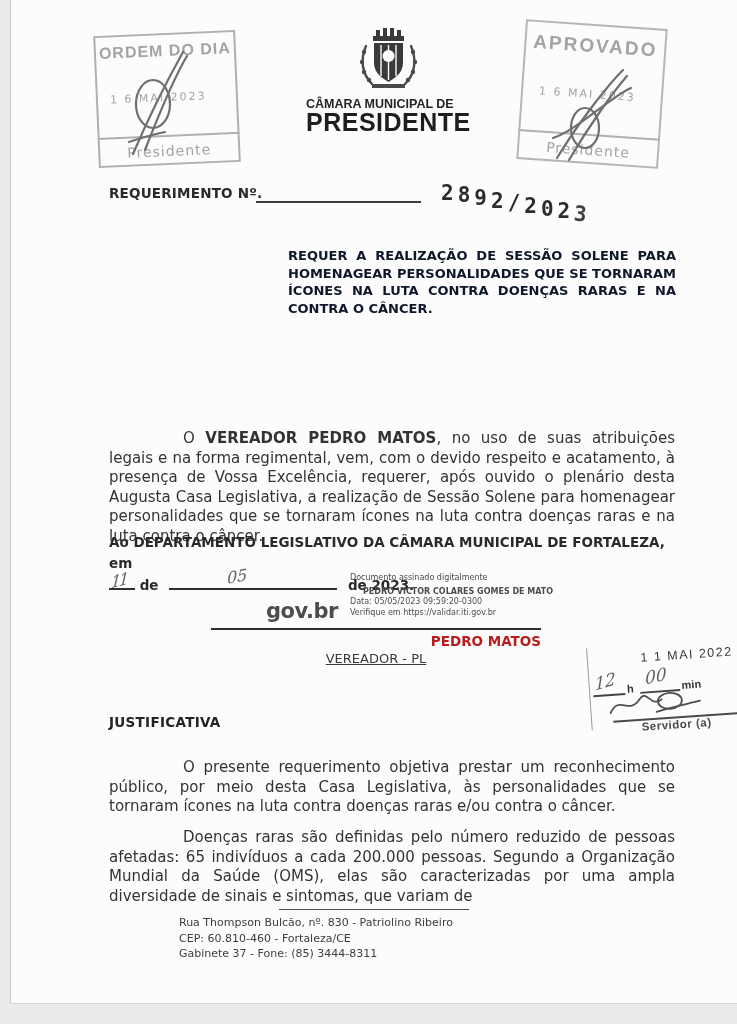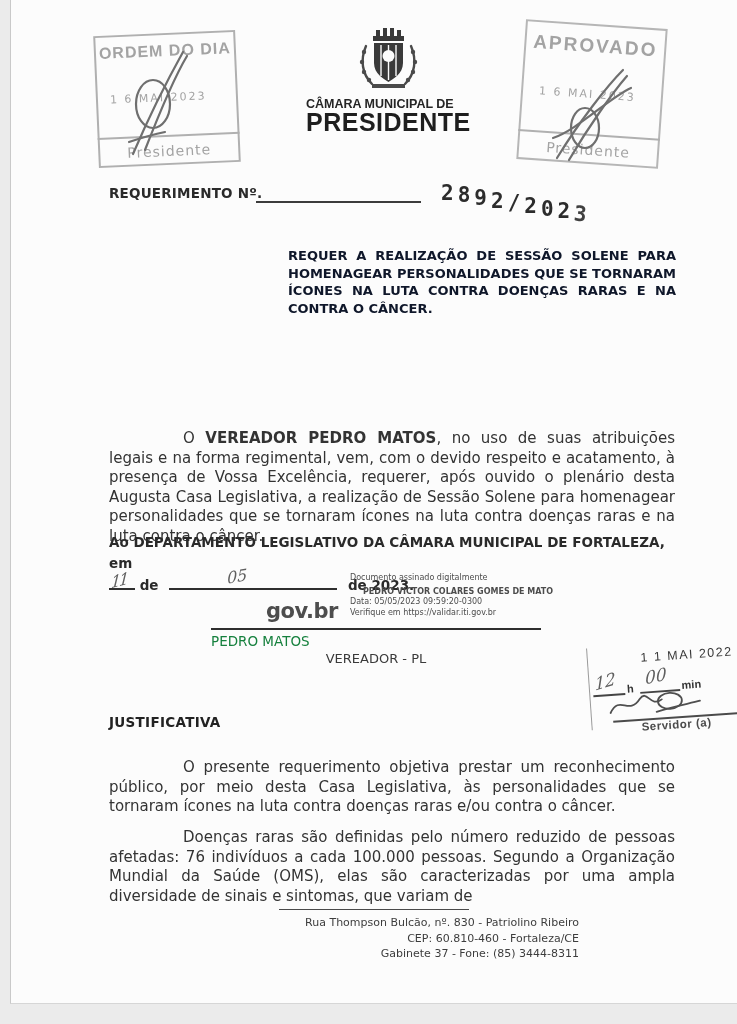--- a/index.html
+++ b/index.html
@@ -51,22 +51,22 @@
   .blank2{width:168px;height:14px;margin:0 6px;}
   .hand{font-family:"DejaVu Serif",serif;font-style:italic;font-weight:normal;color:#5f5f5f;position:absolute;}
   .hand-day{left:2px;top:-4px;font-size:16px;transform:rotate(-14deg) skewX(-18deg);letter-spacing:-2px;}
   .hand-month{left:58px;top:-8px;font-size:16px;transform:rotate(-10deg) skewX(-10deg);}
 
   
   .govbr-logo{position:absolute;left:255px;top:583px;font-weight:bold;font-size:21px;color:#4d4d4d;letter-spacing:-.5px;margin-top:16px;}
   .gov-text{position:absolute;left:339px;top:573px;width:220px;font-size:8px;line-height:10.5px;color:#4c4c4c;}
   .gov-text .b{font-weight:bold;margin-top:3px;margin-left:13px;}
   .sig-rule{position:absolute;left:200px;top:628px;width:330px;border-top:2px solid #2e2e2e;}
-  .signer-name{position:absolute;left:200px;top:633px;width:330px;text-align:left;font-weight:normal;font-size:13.5px;color:#15803d;}
-  .signer-role{position:absolute;left:200px;top:651px;width:330px;text-align:center;font-size:13px;color:#3a3a3a;}
+  .signer-name{position:absolute;left:200px;top:633px;width:330px;text-align:right;font-weight:bold;font-size:13.5px;color:#b91c1c;}
+  .signer-role{position:absolute;left:200px;top:651px;width:330px;text-align:center;font-size:13px;color:#3a3a3a;text-decoration:underline;}
 
   
   .recv{position:absolute;left:578px;top:641px;width:156px;height:94px;transform:rotate(-4deg);color:#3c3c3c;font-family:"Liberation Sans",sans-serif;}
   .recv::before{content:"";position:absolute;left:0;top:2px;bottom:10px;border-left:1px solid #9a9a9a;}
   .recv::after{content:"";position:absolute;right:0;top:6px;bottom:14px;border-right:1px solid #c2c2c2;}
   .recv-date{position:absolute;right:10px;top:8px;font-size:12.5px;letter-spacing:1.5px;color:#3a3a3a;white-space:nowrap;}
   .recv-time{position:absolute;left:4px;top:32px;display:flex;align-items:flex-end;font-weight:bold;font-size:11px;color:#333;}
   .recv .blank{border-bottom:2px solid #444;}
   .tblank1{width:32px;height:17px;}
   .tblank2{width:40px;height:17px;margin-left:4px;}
@@ -75,21 +75,21 @@
   .recv-unit{margin:0 2px;}
   .recv-role{position:absolute;left:22px;right:8px;top:76px;border-top:2px solid #4a4a4a;text-align:center;font-weight:bold;font-size:11.5px;letter-spacing:.5px;color:#4c4c4c;}
 
   
   .just-head{position:absolute;left:98px;top:714px;font-weight:bold;font-size:13.5px;letter-spacing:.3px;color:#222;}
   .p1{top:743px;}
   .p2{top:813px;}
 
   
   .foot-rule{position:absolute;left:268px;top:909px;width:190px;border-top:1.5px solid #4a4a4a;}
-  .footer{position:absolute;left:168px;top:915px;width:400px;text-align:right;font-size:11px;line-height:15.5px;color:#3d3d3d;}
+  .footer{position:absolute;left:168px;top:915px;width:400px;text-align:left;font-size:11px;line-height:15.5px;color:#3d3d3d;}
 </style>
 </head>
 <body>
 
 <div id="root">
   <div class="page">
 
     <div class="stampbox stamp-ordem">
       <div class="stamp-title">ORDEM DO DIA</div>
       <div class="stamp-date">1 6 MAI 2023</div>
@@ -210,21 +210,21 @@
           <path d="M4,24 C14,6 22,28 34,12 C42,2 44,22 56,14"></path>
           <ellipse cx="64" cy="16" rx="12" ry="8"></ellipse>
           <path d="M50,26 C66,22 84,20 94,18"></path>
         </g>
       </svg>
       <div class="recv-role">Servidor (a)</div>
     </div>
 
     <div class="just-head">JUSTIFICATIVA</div>
     <p class="para p1">O presente requerimento objetiva prestar um reconhecimento público, por meio desta Casa Legislativa, às personalidades que se tornaram ícones na luta contra doenças raras e/ou contra o câncer.</p>
-    <p class="para p2">Doenças raras são definidas pelo número reduzido de pessoas afetadas: 76 indivíduos a cada 100.000 pessoas. Segundo a Organização Mundial da Saúde (OMS), elas são caracterizadas por uma ampla diversidade de sinais e sintomas, que variam de</p>
+    <p class="para p2">Doenças raras são definidas pelo número reduzido de pessoas afetadas: 65 indivíduos a cada 200.000 pessoas. Segundo a Organização Mundial da Saúde (OMS), elas são caracterizadas por uma ampla diversidade de sinais e sintomas, que variam de</p>
 
     <div class="foot-rule"></div>
     <div class="footer">
       <div>Rua Thompson Bulcão, nº. 830 - Patriolino Ribeiro</div>
       <div>CEP: 60.810-460 - Fortaleza/CE</div>
       <div>Gabinete 37 - Fone: (85) 3444-8311</div>
     </div>
 
   </div>
 </div>

